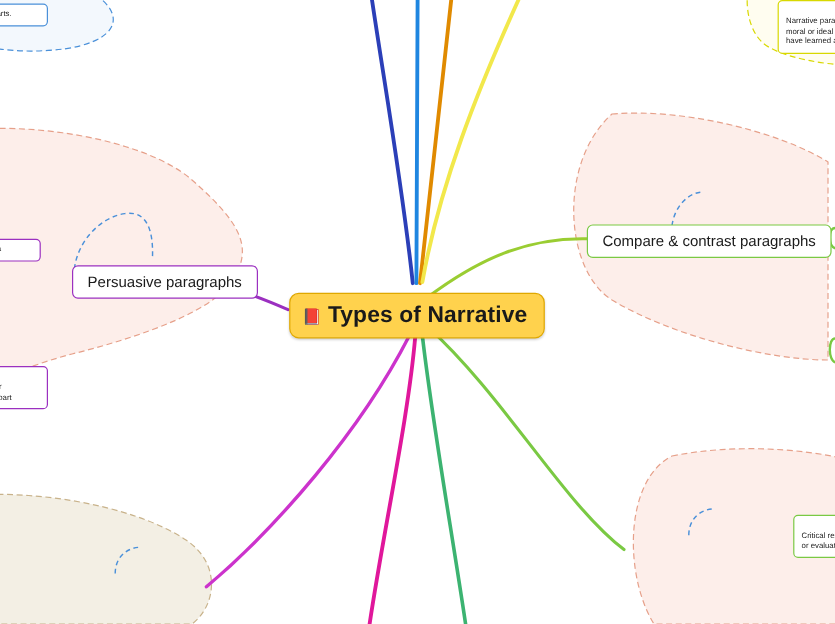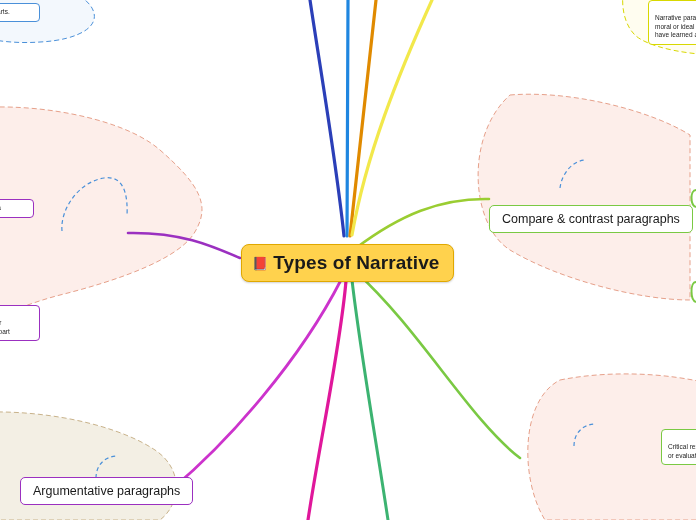--- a/index.html
+++ b/index.html
@@ -109,29 +109,29 @@
       <path d="M696 190 C 690 190, 690 205, 696 207"></path>
       <path d="M696 282 C 690 282, 690 300, 696 302"></path>
     </g>
   </svg>
 
   <div class="node central" style="left:241px; top:244px;">
     <span class="emoji">📕</span>
     <span>Types of Narrative</span>
   </div>
 
+  <div class="node topic purple" style="left:60px; top:221px;">
+    <span>Persuasive paragraphs</span>
+  </div>
 
-  <div class="node topic green" style="left:489px; top:205px;">
+  <div class="node topic green" style="left:489px; top:187px;">
     <span>Compare &amp; contrast paragraphs</span>
   </div>
 
 
-  <div class="node topic purple" style="left:20px; top:477px;">
-    <span>Argumentative paragraphs</span>
-  </div>
 
   <div class="leaf blue" style="position:absolute; left:-24px; top:3px; width:50px;">
     <span>ain parts.</span>
   </div>
 
   <div class="leaf yellow" style="position:absolute; left:648px; top:0px; width:56px; white-space:pre-line;">
     <span>Narrative para
 moral or ideal s
 have learned a</span>
   </div>

